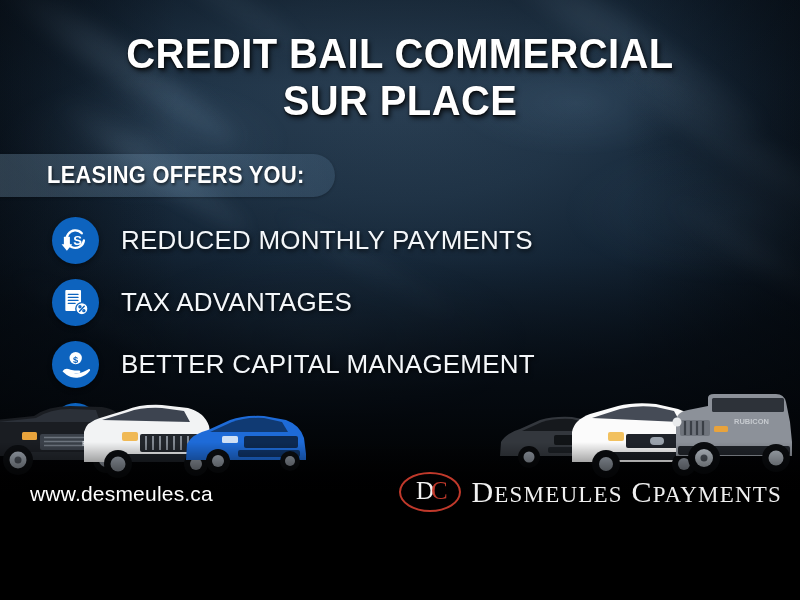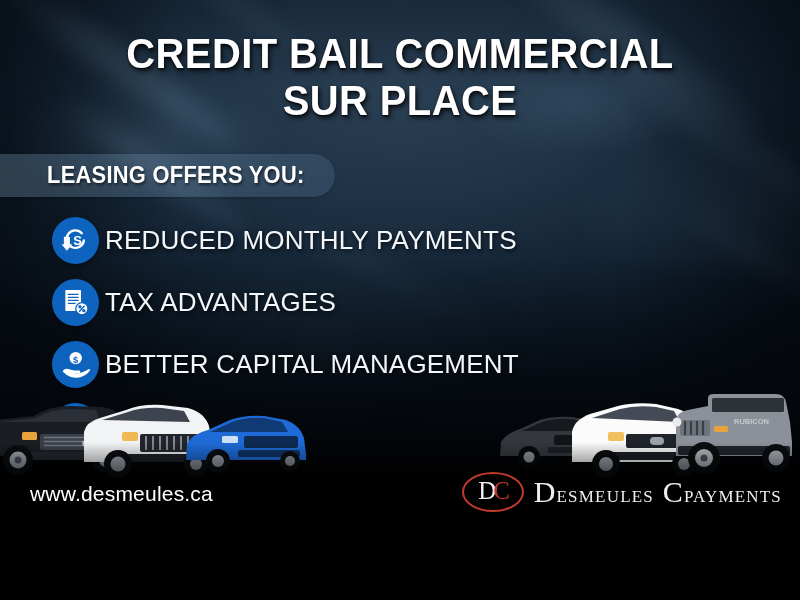--- a/index.html
+++ b/index.html
@@ -122,21 +122,21 @@
     border-radius: 50%;
     background: #0d63be;
     display: flex;
     align-items: center;
     justify-content: center;
     flex: 0 0 auto;
     box-shadow: 0 2px 5px rgba(0,0,0,0.45);
   }
   .benefit-icon svg { display: block; }
   .benefit-text {
-    margin-left: 6px;
+    margin-left: 22px;
     color: #f4f7fa;
     font-size: 26px;
     font-weight: 400;
     letter-spacing: 0.2px;
     white-space: nowrap;
     text-shadow: 1px 2px 4px rgba(0,0,0,0.75);
   }
 
   
   .vehicles { position: absolute; left: 0; right: 0; bottom: 8px; height: 160px; }
@@ -200,21 +200,21 @@
   .logo-mark .mono .c { color: #c0392b; }
   .logo-word {
     margin-left: 10px;
     color: #f0f0f0;
     font-family: "Liberation Serif", serif;
     font-size: 30px;
     letter-spacing: 1.2px;
     white-space: nowrap;
     text-shadow: 0 1px 3px rgba(0,0,0,0.9);
   }
-  .logo-word .sm { font-size: 17px; }
+  .logo-word .sm { font-size: 23px; }
 </style>
 </head>
 <body>
 
 <div class="banner-root">
 
   <div class="bg-base"></div>
   <div class="bg-showroom">
     <div class="streak s1"></div>
     <div class="streak s2"></div>

